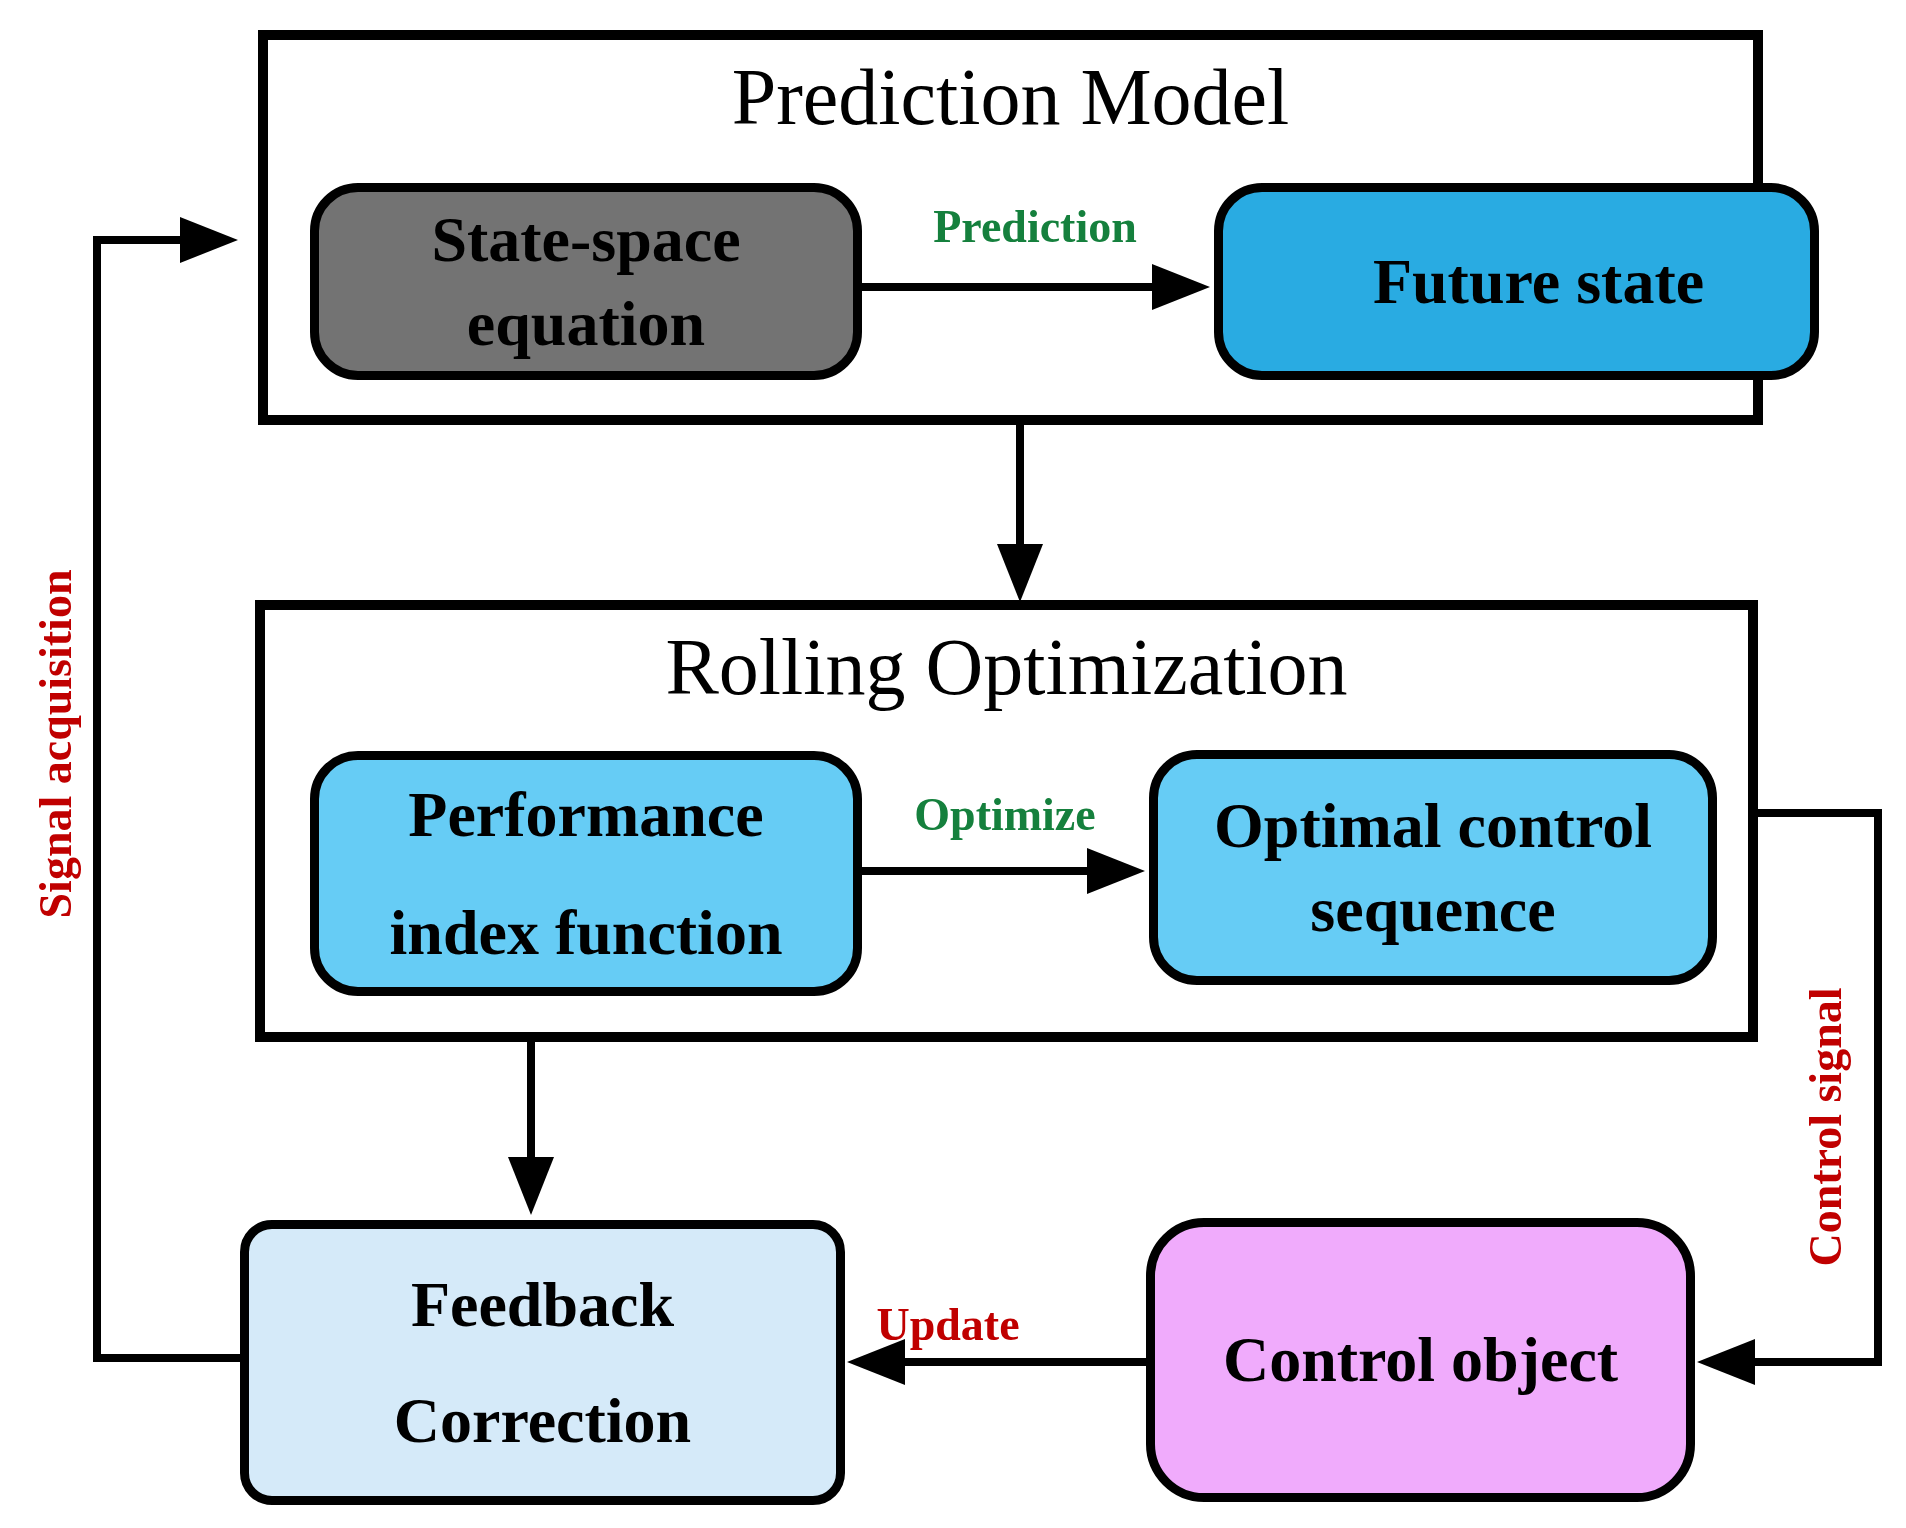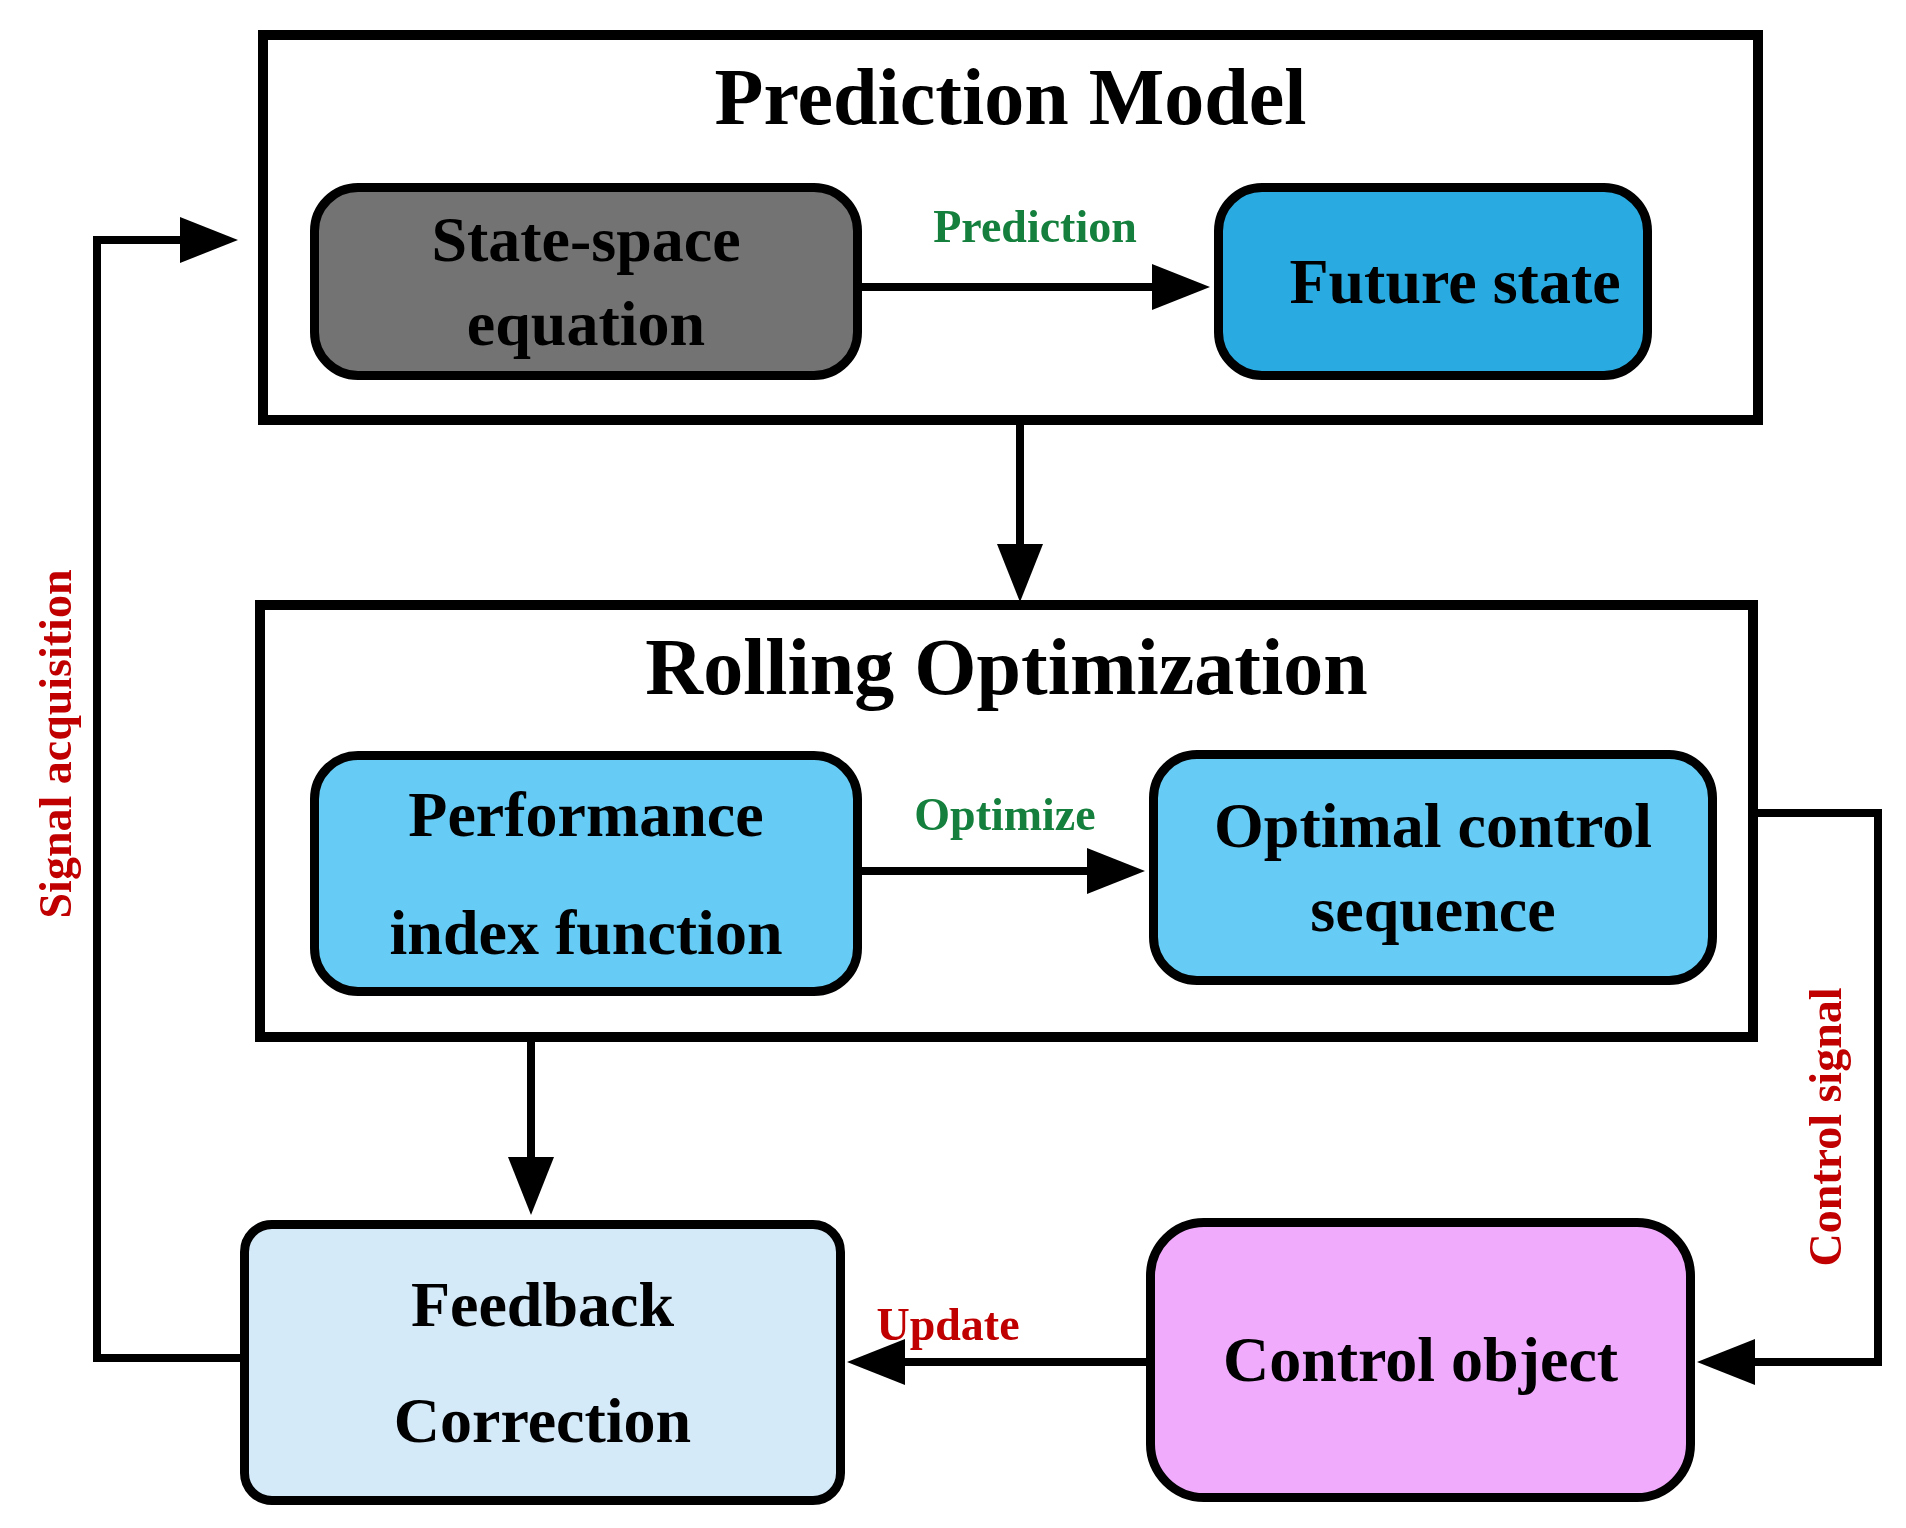--- a/index.html
+++ b/index.html
@@ -12,21 +12,21 @@
     font-family: "Liberation Serif", serif;
   }
   .container-box {
     position: absolute;
     border: 10px solid #000;
     background: #ffffff;
     box-sizing: border-box;
   }
   .container-title {
     position: absolute;
-    font-weight: bold;
+    font-weight: normal;
     font-size: 80px;
     color: #000;
     text-align: center;
     white-space: nowrap;
   }
   .node {
     position: absolute;
     border: 9px solid #000;
     box-sizing: border-box;
     border-radius: 48px;
@@ -66,21 +66,21 @@
   <div class="container-title" style="left:258px; top:52px; width:1505px;">Prediction Model</div>
 
   <div class="container-box" style="left:255px; top:600px; width:1503px; height:442px;"></div>
   <div class="container-title" style="left:255px; top:622px; width:1503px;">Rolling Optimization</div>
 
   <div class="node" style="left: 310px; top: 183px; width: 552px; height: 197px; background-color: #737373;">
     <span>State-space</span>
     <span>equation</span>
   </div>
 
-  <div class="node" style="left: 1214px; top: 183px; width: 438px; height: 197px; background-color: rgb(41, 171, 226); padding-left: 44px;">
+  <div class="node" style="left: 1214px; top: 183px; width: 605px; height: 197px; background-color: rgb(41, 171, 226); padding-left: 44px;">
     <span>Future state</span>
   </div>
 
   <div class="node" style="left: 310px; top: 751px; width: 552px; height: 245px; background-color: rgb(102, 204, 245); gap: 34px;">
     <span>Performance</span>
     <span>index function</span>
   </div>
 
   <div class="node" style="left: 1149px; top: 750px; width: 568px; height: 235px; background-color: rgb(102, 204, 245);">
     <span>Optimal control</span>

